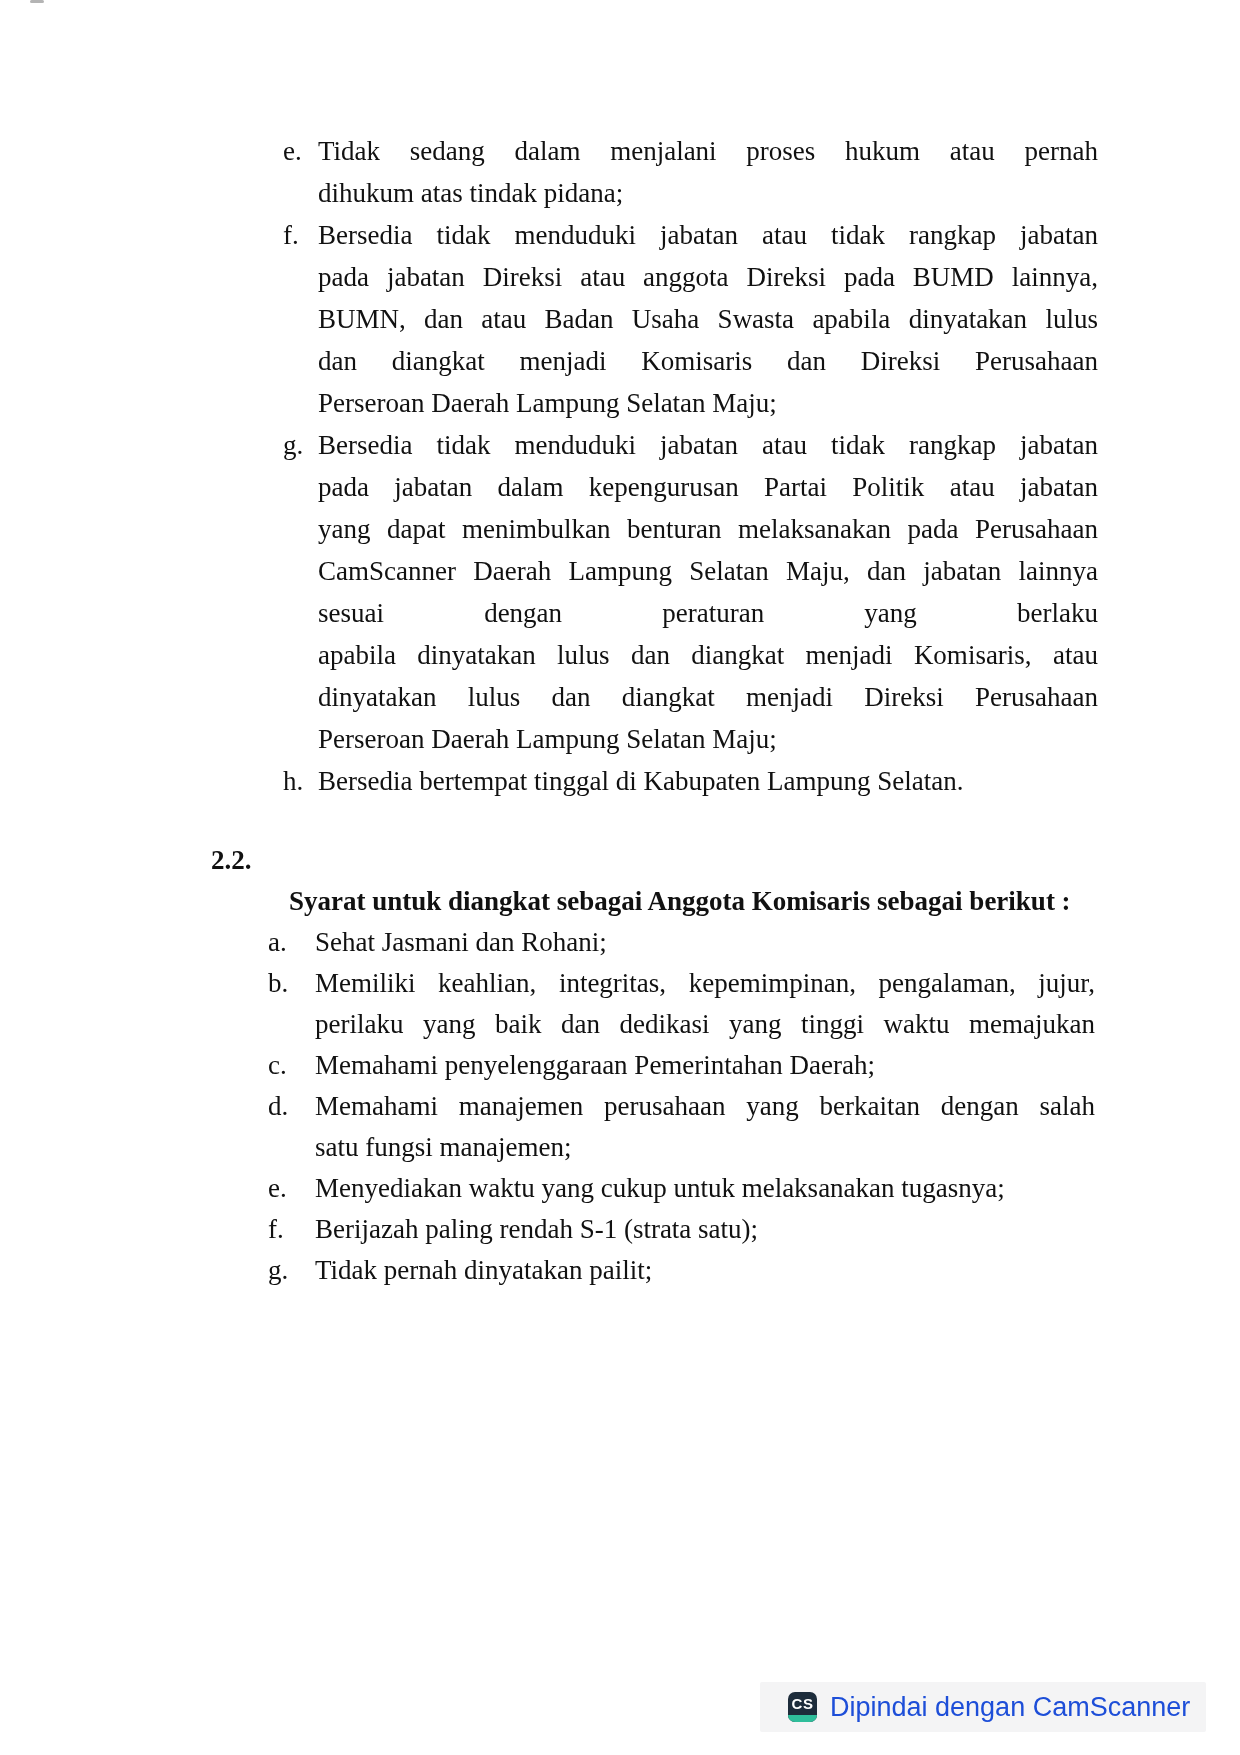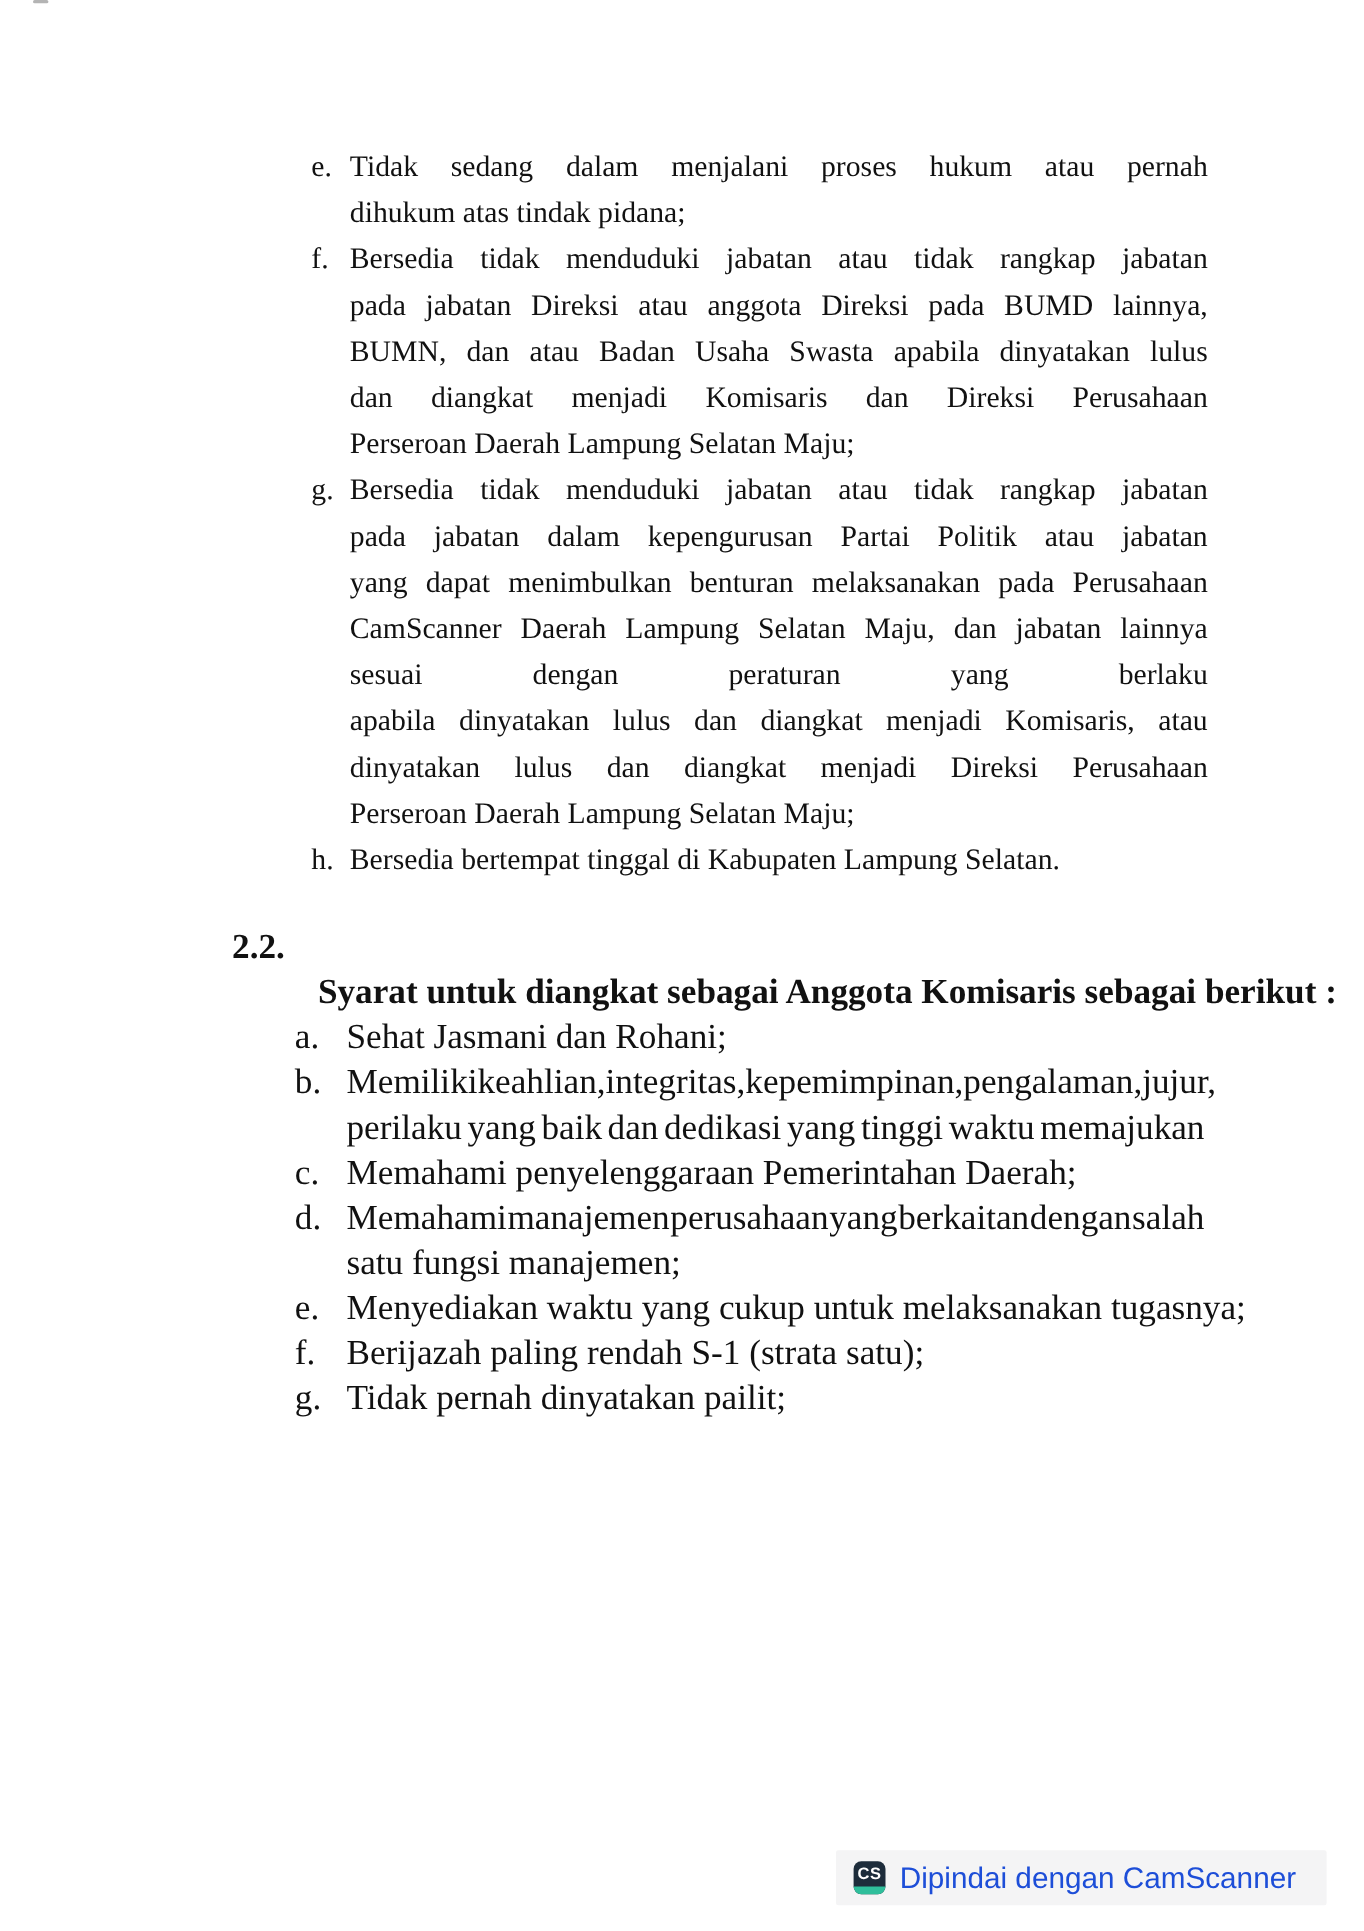--- a/index.html
+++ b/index.html
@@ -17,21 +17,21 @@
   .upper-list {
     position:absolute; left:283px; top:130px;
     font-size:27px;
   }
   .upper-list .line { height:42px; line-height:42px; }
   .upper-list .letter-col { width:35px; }
   .upper-list .lines-col { width:780px; }
 
   .section {
     position:absolute; left:211px; top:840px;
-    font-size:32px;
+    font-size:27px;
     font-family:Liberation Serif, serif;
   }
   .section .line { height:41px; line-height:41px; }
   .heading-row { display:flex; font-weight:bold; }
   .heading-row .sec-num { width:53px; }
   .subtitle { margin-left:78px; font-weight:bold; white-space:nowrap; }
   .section .items { margin-left:57px; }
   .section .letter-col { width:47px; }
   .section .lines-col { width:780px; }
 
@@ -45,21 +45,21 @@
     position:absolute; left:760px; top:1682px;
     width:446px; height:50px;
     background:#f4f4f5;
     border-radius:2px;
     display:flex; align-items:center;
     font-family:"Liberation Sans", sans-serif;
   }
   .cs-icon {
     position:relative;
     width:29px; height:30px;
-    margin-left:16px;
+    margin-left:28px;
     background:#1d2c3b;
     border-radius:7px;
     flex:none;
   }
   .cs-icon .cs-label {
     position:absolute; left:0; right:0; top:1px;
     text-align:center;
     color:#ffffff; font-weight:bold; font-size:15px; line-height:22px;
     letter-spacing:0.5px;
   }

